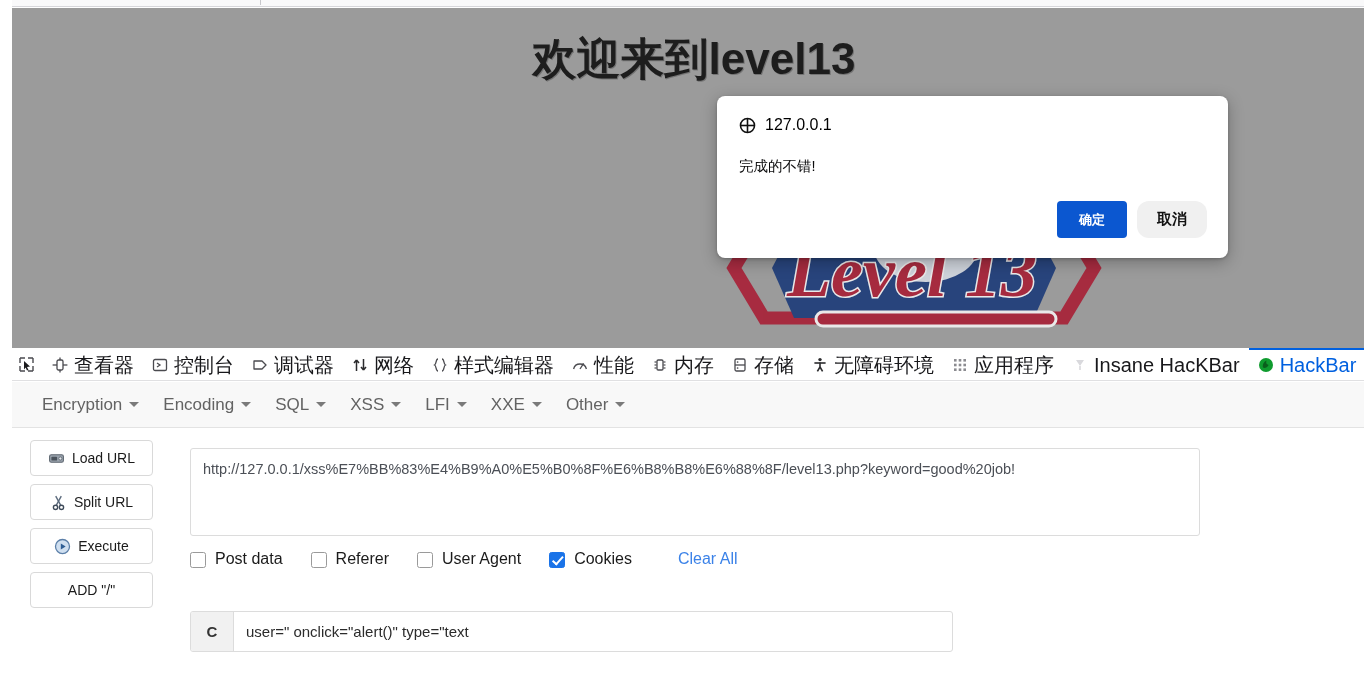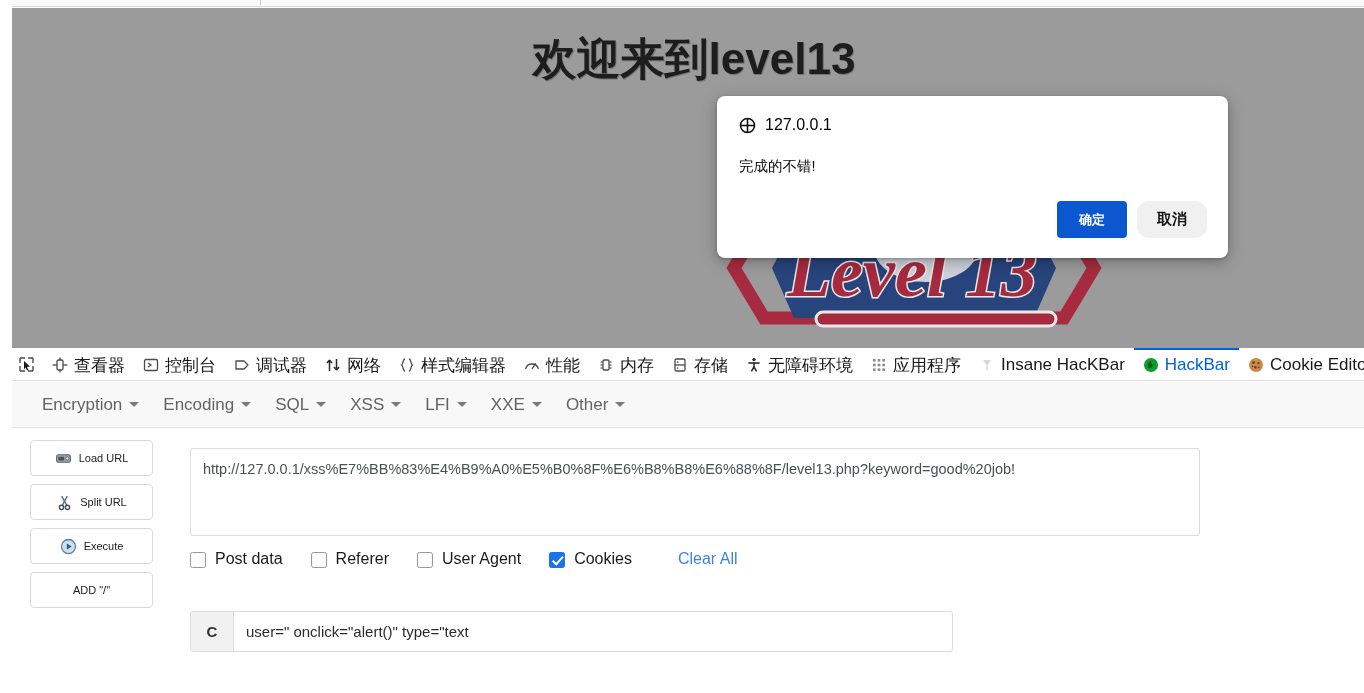--- a/index.html
+++ b/index.html
@@ -111,21 +111,21 @@
     width: 30px; height: 30px;
     cursor: pointer;
   }
   .dt-sep {
     width: 1px; height: 18px; background: #d7d7db; margin: 0 4px;
   }
   .dt-tab {
     display: flex; align-items: center; gap: 6px;
     height: 33px;
     padding: 0 9px;
-    font-size: 17px;
+    font-size: 20px;
     color: #18181b;
     cursor: pointer;
     white-space: nowrap;
     border-top: 2px solid transparent;
   }
   .dt-tab.active {
     color: #0060df;
     border-top: 2px solid #0060df;
   }
   .dt-tab .ic { width: 16px; height: 16px; display: block; flex: 0 0 auto; }
@@ -168,21 +168,21 @@
     width: 123px;
     display: flex; flex-direction: column; gap: 8px;
   }
   .hb-btn {
     height: 36px;
     background: #ffffff;
     border: 1px solid #d9d9d9;
     border-radius: 4px;
     display: flex; align-items: center; justify-content: center;
     gap: 7px;
-    font-size: 11px;
+    font-size: 14px;
     color: #1b1b1b;
     cursor: pointer;
     font-family: "Liberation Sans", sans-serif;
   }
   .hb-btn .ic { width: 17px; height: 17px; display: block; }
 
   .url-area {
     position: absolute; left: 178px; top: 20px;
     width: 1010px; height: 88px;
     background: #ffffff;

